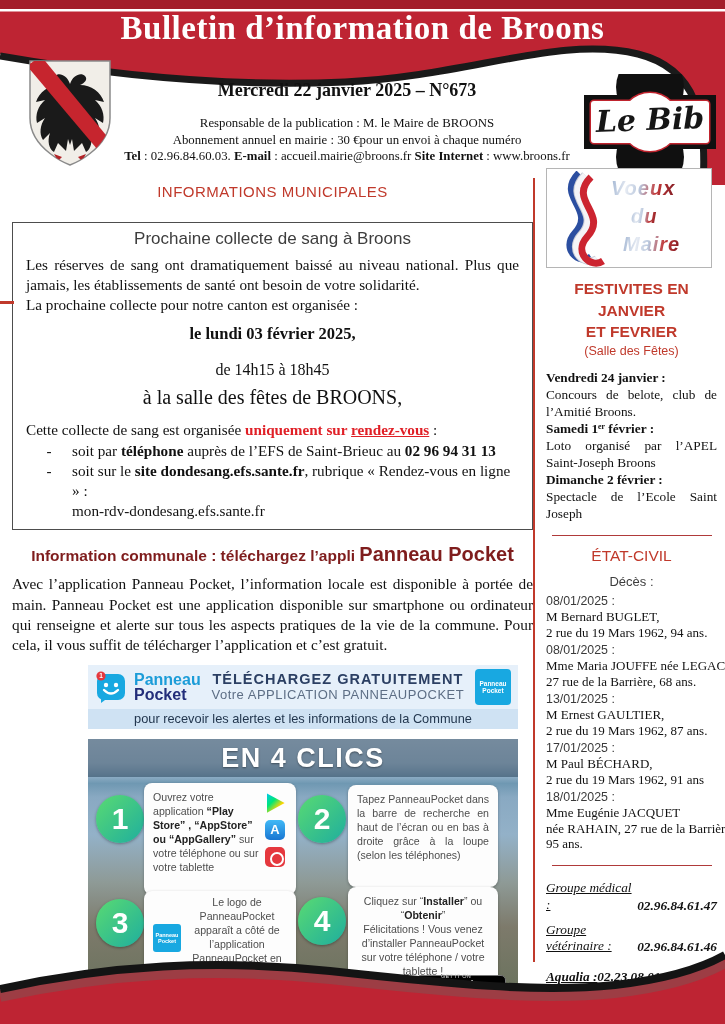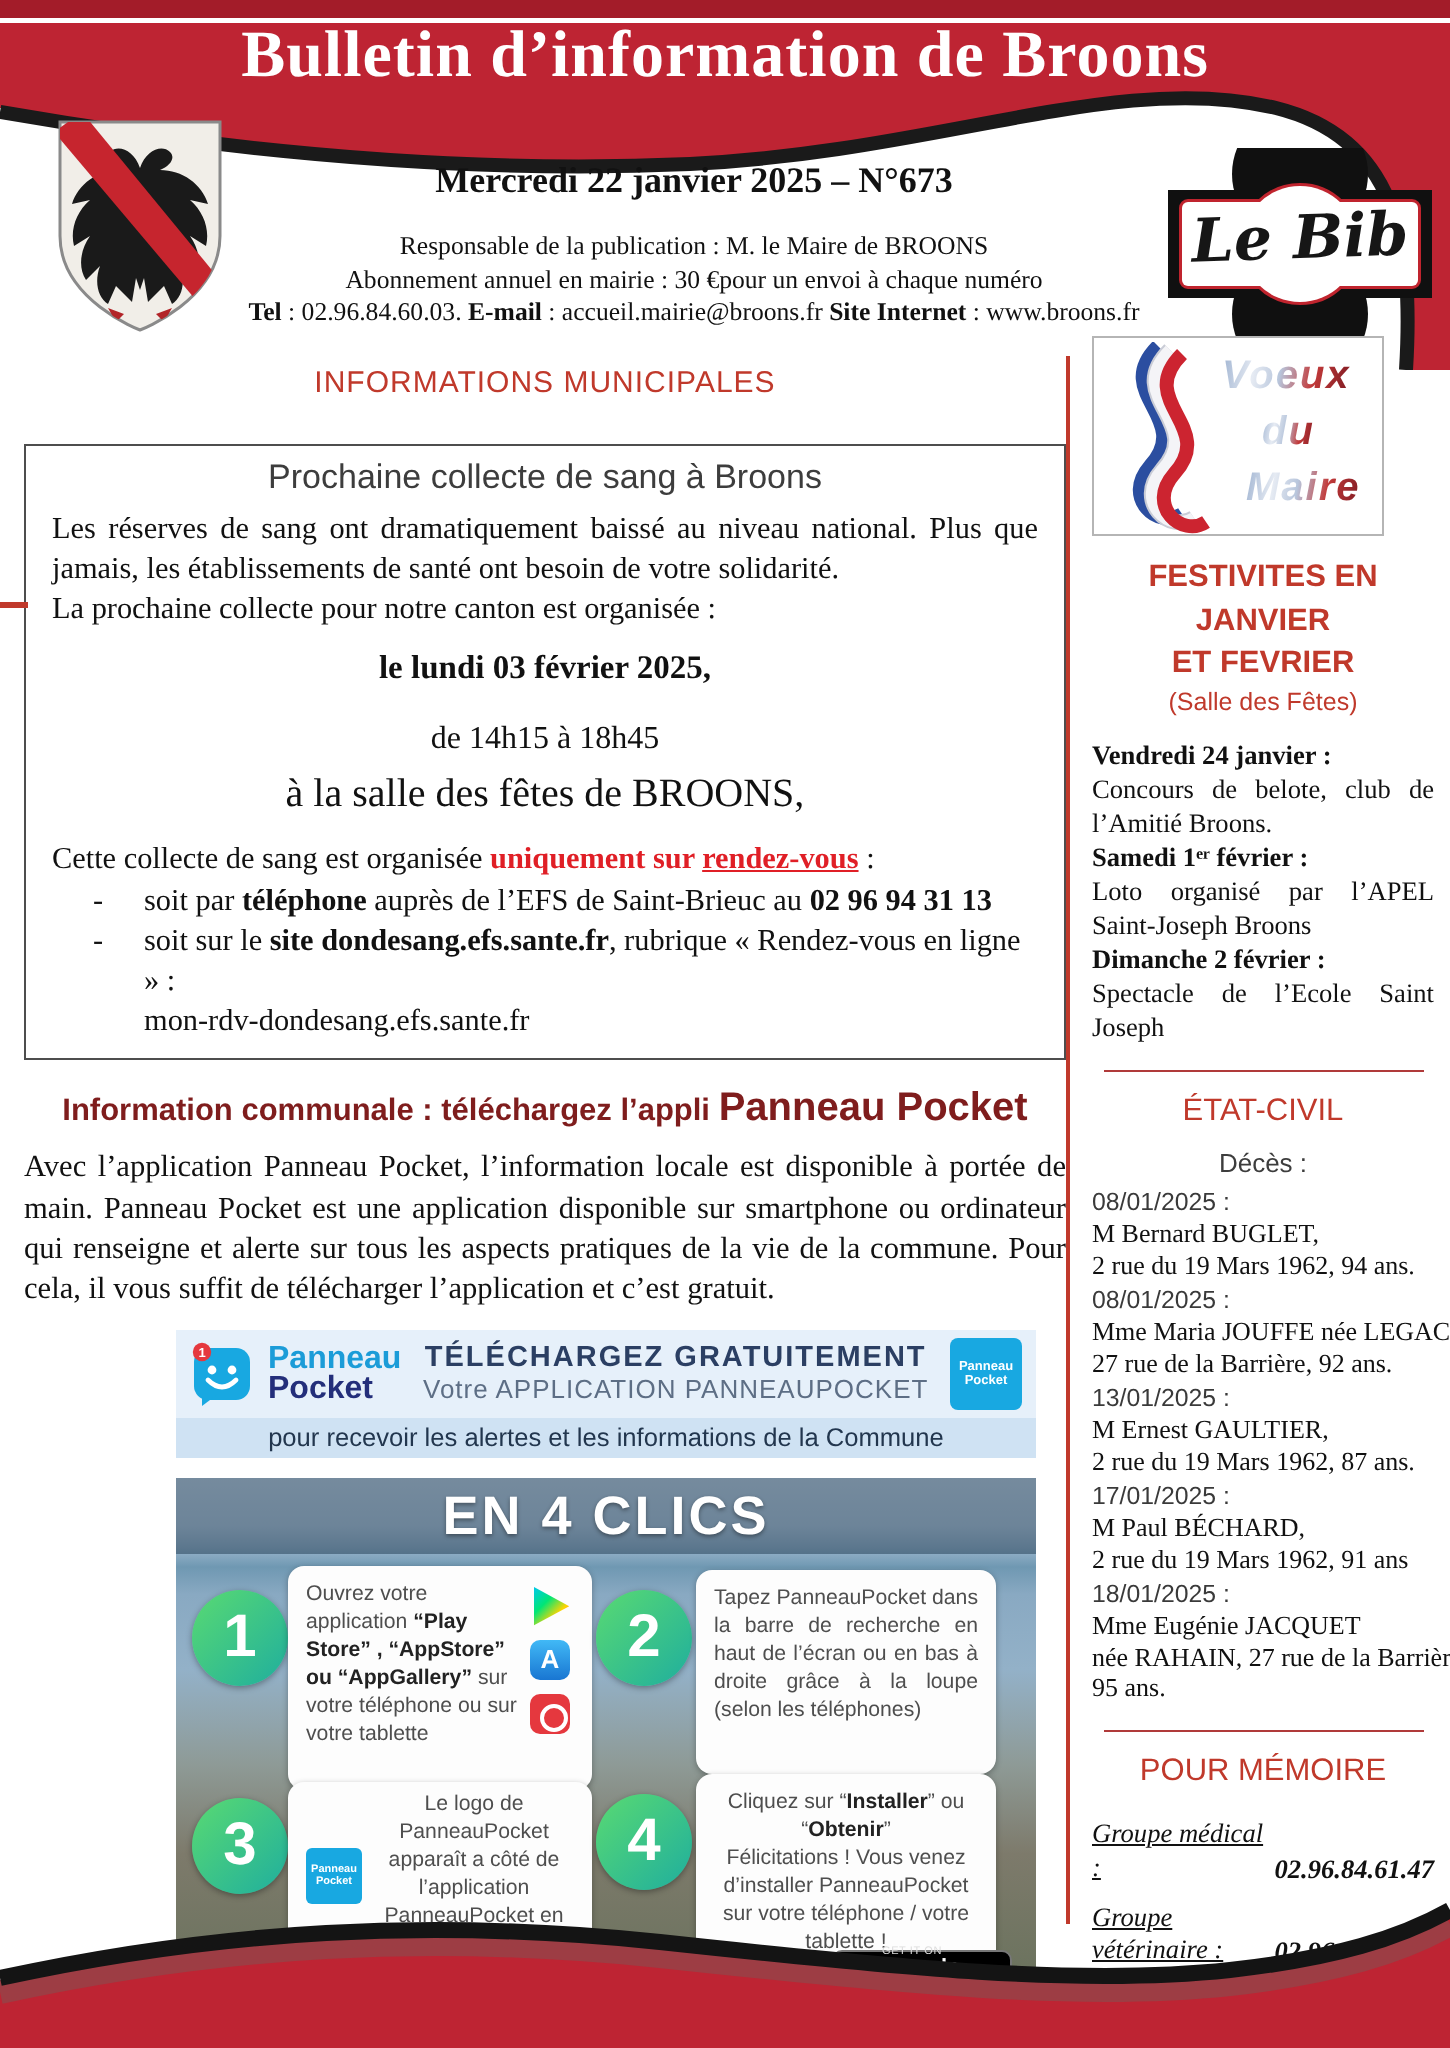--- a/index.html
+++ b/index.html
@@ -126,21 +126,21 @@
   .bi-apple::before { content:""; position:absolute; top:-4px; left:6px; width:5px; height:5px;
     background:#fff; border-radius:50% 0; transform:rotate(20deg); }
   .badge .bt { line-height:1.05; }
   .badge .bt .t { display:block; font-size:5.5px; letter-spacing:.3px; text-transform:uppercase; color:#ddd; }
   .badge .bt .m { display:block; font-size:11px; font-weight:700; letter-spacing:.2px; }
 
   .col-divider { position:absolute; left:533px; top:178px; width:1.6px; height:784px; background:#c0392b; }
   .left-tick { position:absolute; left:0; top:301px; width:14px; height:2.6px; background:#c0392b; }
 
   .right-col { position:absolute; top:168px; left:546px; width:171px; }
-  .voeux { position:relative; width:146px; height:100px; border:1px solid #b5b5b5; background:#fff; overflow:hidden; }
+  .voeux { position:relative; width:166px; height:100px; border:1px solid #b5b5b5; background:#fff; overflow:hidden; }
   .voeux svg { position:absolute; left:2px; top:2px; }
   .voeux-word {
     position:absolute; font-family:"Liberation Sans", sans-serif; font-weight:800; font-style:italic;
     font-size:20px; letter-spacing:1px;
     background:linear-gradient(100deg,#9fb3d1 0%,#e6ebf3 25%,#b8c6dc 45%,#c23a3a 70%,#7e1a22 100%);
     -webkit-background-clip:text; background-clip:text; color:transparent;
   }
   .vw1 { top:8px; left:64px; } .vw2 { top:36px; left:84px; } .vw3 { top:64px; left:76px; }
 
   .fest-title { margin-top:10px; text-align:center; color:#c0392b;
@@ -362,35 +362,34 @@
     <hr class="red-div">
     <h2 class="side-h">ÉTAT-CIVIL</h2>
     <div class="deces-label">Décès :</div>
 
     <div class="deces">
       <div class="d-date">08/01/2025 :</div>
       <div class="d-name">M Bernard BUGLET,</div>
       <div class="d-addr">2 rue du 19 Mars 1962, 94 ans.</div>
       <div class="d-date">08/01/2025 :</div>
       <div class="d-name">Mme Maria JOUFFE née LEGAC,</div>
-      <div class="d-addr">27 rue de la Barrière, 92 ans.</div>
+      <div class="d-addr">27 rue de la Barrière, 68 ans.</div>
       <div class="d-date">13/01/2025 :</div>
       <div class="d-name">M Ernest GAULTIER,</div>
       <div class="d-addr">2 rue du 19 Mars 1962, 87 ans.</div>
       <div class="d-date">17/01/2025 :</div>
       <div class="d-name">M Paul BÉCHARD,</div>
       <div class="d-addr">2 rue du 19 Mars 1962, 91 ans</div>
       <div class="d-date">18/01/2025 :</div>
       <div class="d-name">Mme Eugénie JACQUET</div>
       <div class="d-addr">née RAHAIN, 27 rue de la Barrière,</div>
       <div class="d-addr">95 ans.</div>
     </div>
 
     <hr class="red-div">
-    <h2 class="side-h">POUR MÉMOIRE</h2>
 
     <div class="contacts">
       <div class="c-row">
         <span class="c-label">Groupe médical :</span>
         <span class="c-val">02.96.84.61.47</span>
       </div>
       <div class="c-row">
         <span class="c-label">Groupe vétérinaire :</span>
         <span class="c-val">02.96.84.61.46</span>
       </div>

